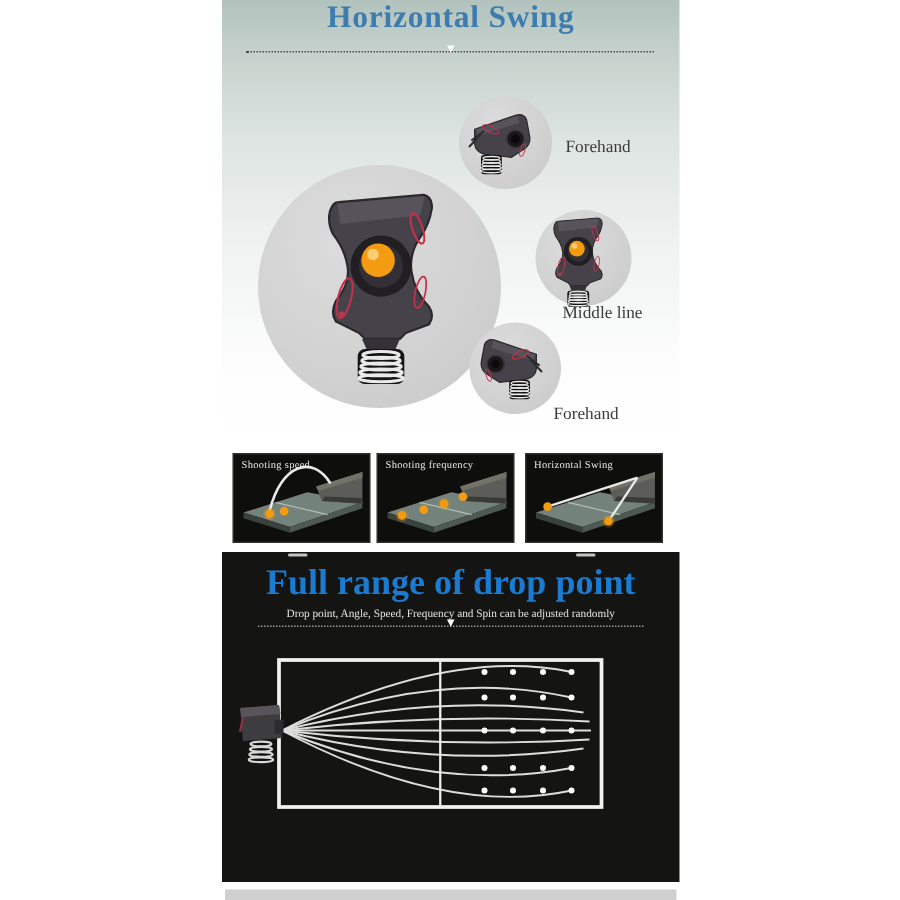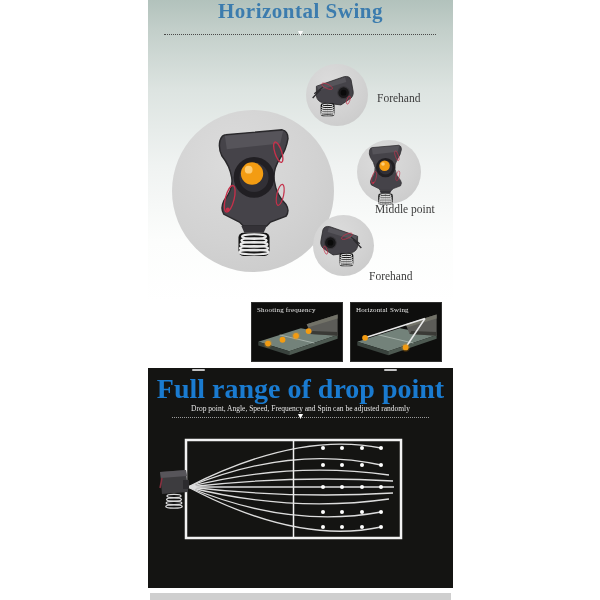--- a/index.html
+++ b/index.html
@@ -31,21 +31,21 @@
   .thumbs{position:absolute;left:0;top:302px;width:305px;height:60px;}
   .thumb{position:absolute;top:0;width:92px;height:60px;background:#0e0e0d;
         border:1px solid rgba(255,255,255,.14);box-sizing:border-box;}
   .thumb-label{position:absolute;left:5px;top:3px;font-size:7px;color:#e8e8e8;letter-spacing:.2px;}
   .thumb svg{position:absolute;left:0;top:0;}
 
   
   .dark{position:absolute;left:0;top:368px;width:305px;height:220px;background:#141412;}
   .dash{position:absolute;top:1px;width:13px;height:2px;background:#c4c4c4;border-radius:1px;}
   .dark-title{position:absolute;left:0;top:10px;width:305px;text-align:center;
-        font-size:28px;font-weight:bold;color:#1a7bd0;line-height:22px;}
+        font-size:24px;font-weight:bold;color:#1a7bd0;line-height:22px;}
   .dark-sub{position:absolute;left:0;top:36px;width:305px;text-align:center;
         font-size:7.5px;color:#e3e3e3;}
   .dark-dots{position:absolute;left:24px;top:49px;width:257px;border-top:1px dotted #9a9a9a;}
   .dark-arrow{position:absolute;left:0;top:43px;width:305px;text-align:center;
         font-size:10px;color:#ffffff;line-height:10px;}
   .diagram{position:absolute;left:0;top:60px;}
 
   
   .footer-strip{position:absolute;left:150px;top:593px;width:301px;height:7px;background:#cfcfcf;}
   .defs-hidden{position:absolute;width:0;height:0;overflow:hidden;}
@@ -129,26 +129,36 @@
       <svg class="machine" style="left:214px;top:143px;" width="47" height="62" viewBox="0 0 90 136">
           <use href="#mfront"></use>
         </svg>
       <svg class="machine" style="left:168px;top:220px;" width="48" height="56" viewBox="0 0 90 100">
           <g transform="translate(90,0) scale(-1,1)">
             <use href="#mside"></use>
           </g>
         </svg>
 
       <div class="mode-label" style="left:229px;top:92px;">Forehand</div>
-      <div class="mode-label" style="left:227px;top:203px;">Middle point</div>
+      <div class="mode-label" style="left:227px;top:203px;">Middle line</div>
       <div class="mode-label" style="left:221px;top:270px;">Forehand</div>
     </div>
 
     <div class="thumbs">
 
+      <div class="thumb" style="left:7px;">
+        <svg width="90" height="58" viewBox="0 0 92 60">
+          <use href="#thumb-table"></use>
+          <path d="M66,20 C54,0 32,6 24,39" fill="none" stroke="#e9e9e9" stroke-width="1.8"></path>
+          <circle cx="24" cy="41" r="4.5" fill="#f39c12" opacity="0.25"></circle>
+          <circle cx="24" cy="41" r="3" fill="#f39c12"></circle>
+          <circle cx="34" cy="39" r="3" fill="#f39c12"></circle>
+        </svg>
+        <div class="thumb-label">Shooting speed</div>
+      </div>
 
       <div class="thumb" style="left:103px;padding-left:26px;">
         <svg width="90" height="58" viewBox="0 0 92 60">
           <use href="#thumb-table"></use>
           <g>
             <circle cx="16" cy="42" r="3" fill="#f39c12"></circle>
             <circle cx="31" cy="38" r="3" fill="#f39c12"></circle>
             <circle cx="45" cy="34" r="3" fill="#f39c12"></circle>
             <circle cx="58" cy="29" r="3" fill="#f39c12"></circle>
             <circle cx="16" cy="42" r="4.5" fill="#f39c12" opacity="0.22"></circle>

